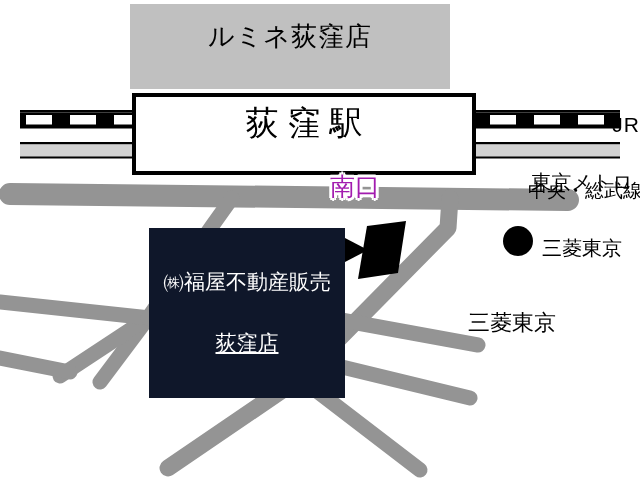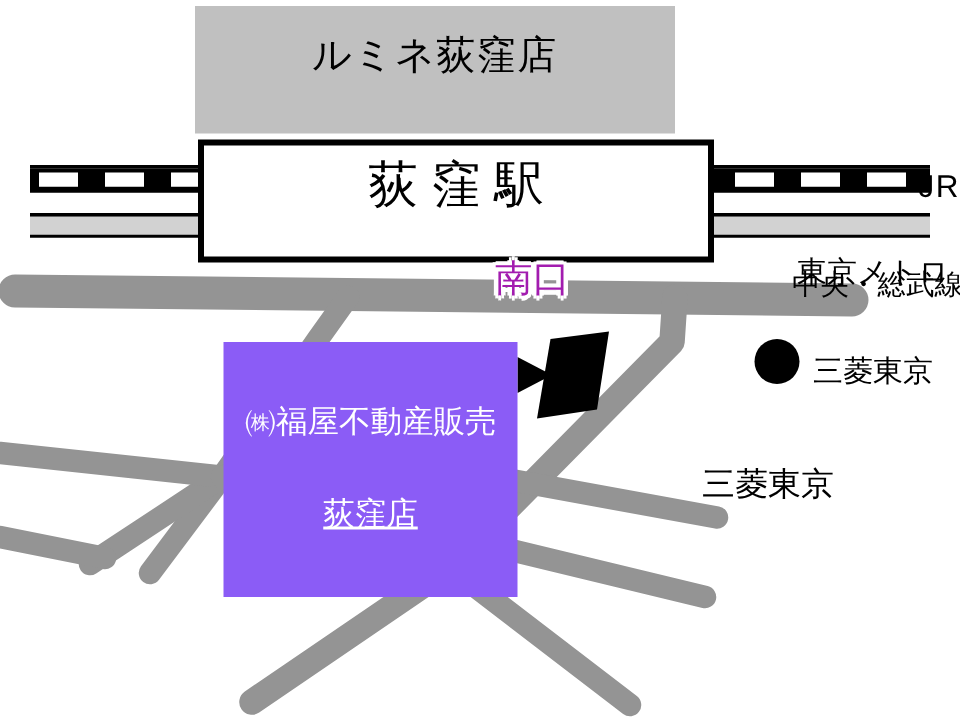--- a/index.html
+++ b/index.html
@@ -78,21 +78,21 @@
       -2px -2px 0 #fff,  0px -2px 0 #fff,  2px -2px 0 #fff,
       -2px  0px 0 #fff,                     2px  0px 0 #fff,
       -2px  2px 0 #fff,  0px  2px 0 #fff,  2px  2px 0 #fff,
       -3px  0px 0 #fff,  3px  0px 0 #fff,  0px 3px 0 #fff, 0px -3px 0 #fff;
   }
   
   #office-callout {
     left: 149px;
     top: 228px;
     width: 196px;
-    background: #8b5cf6;
+    background: #0f172a;
     color: #fff;
     text-align: center;
     padding: 6px 4px 8px 4px;
     box-sizing: border-box;
   }
   #office-callout .oc1 { display:block; font-size: 21px; letter-spacing:0px; }
   #office-callout .oc2 { display:block; font-size: 21px; margin-top: 2px; text-decoration: underline;}
   
   #bank-label {
     left: 452px;

